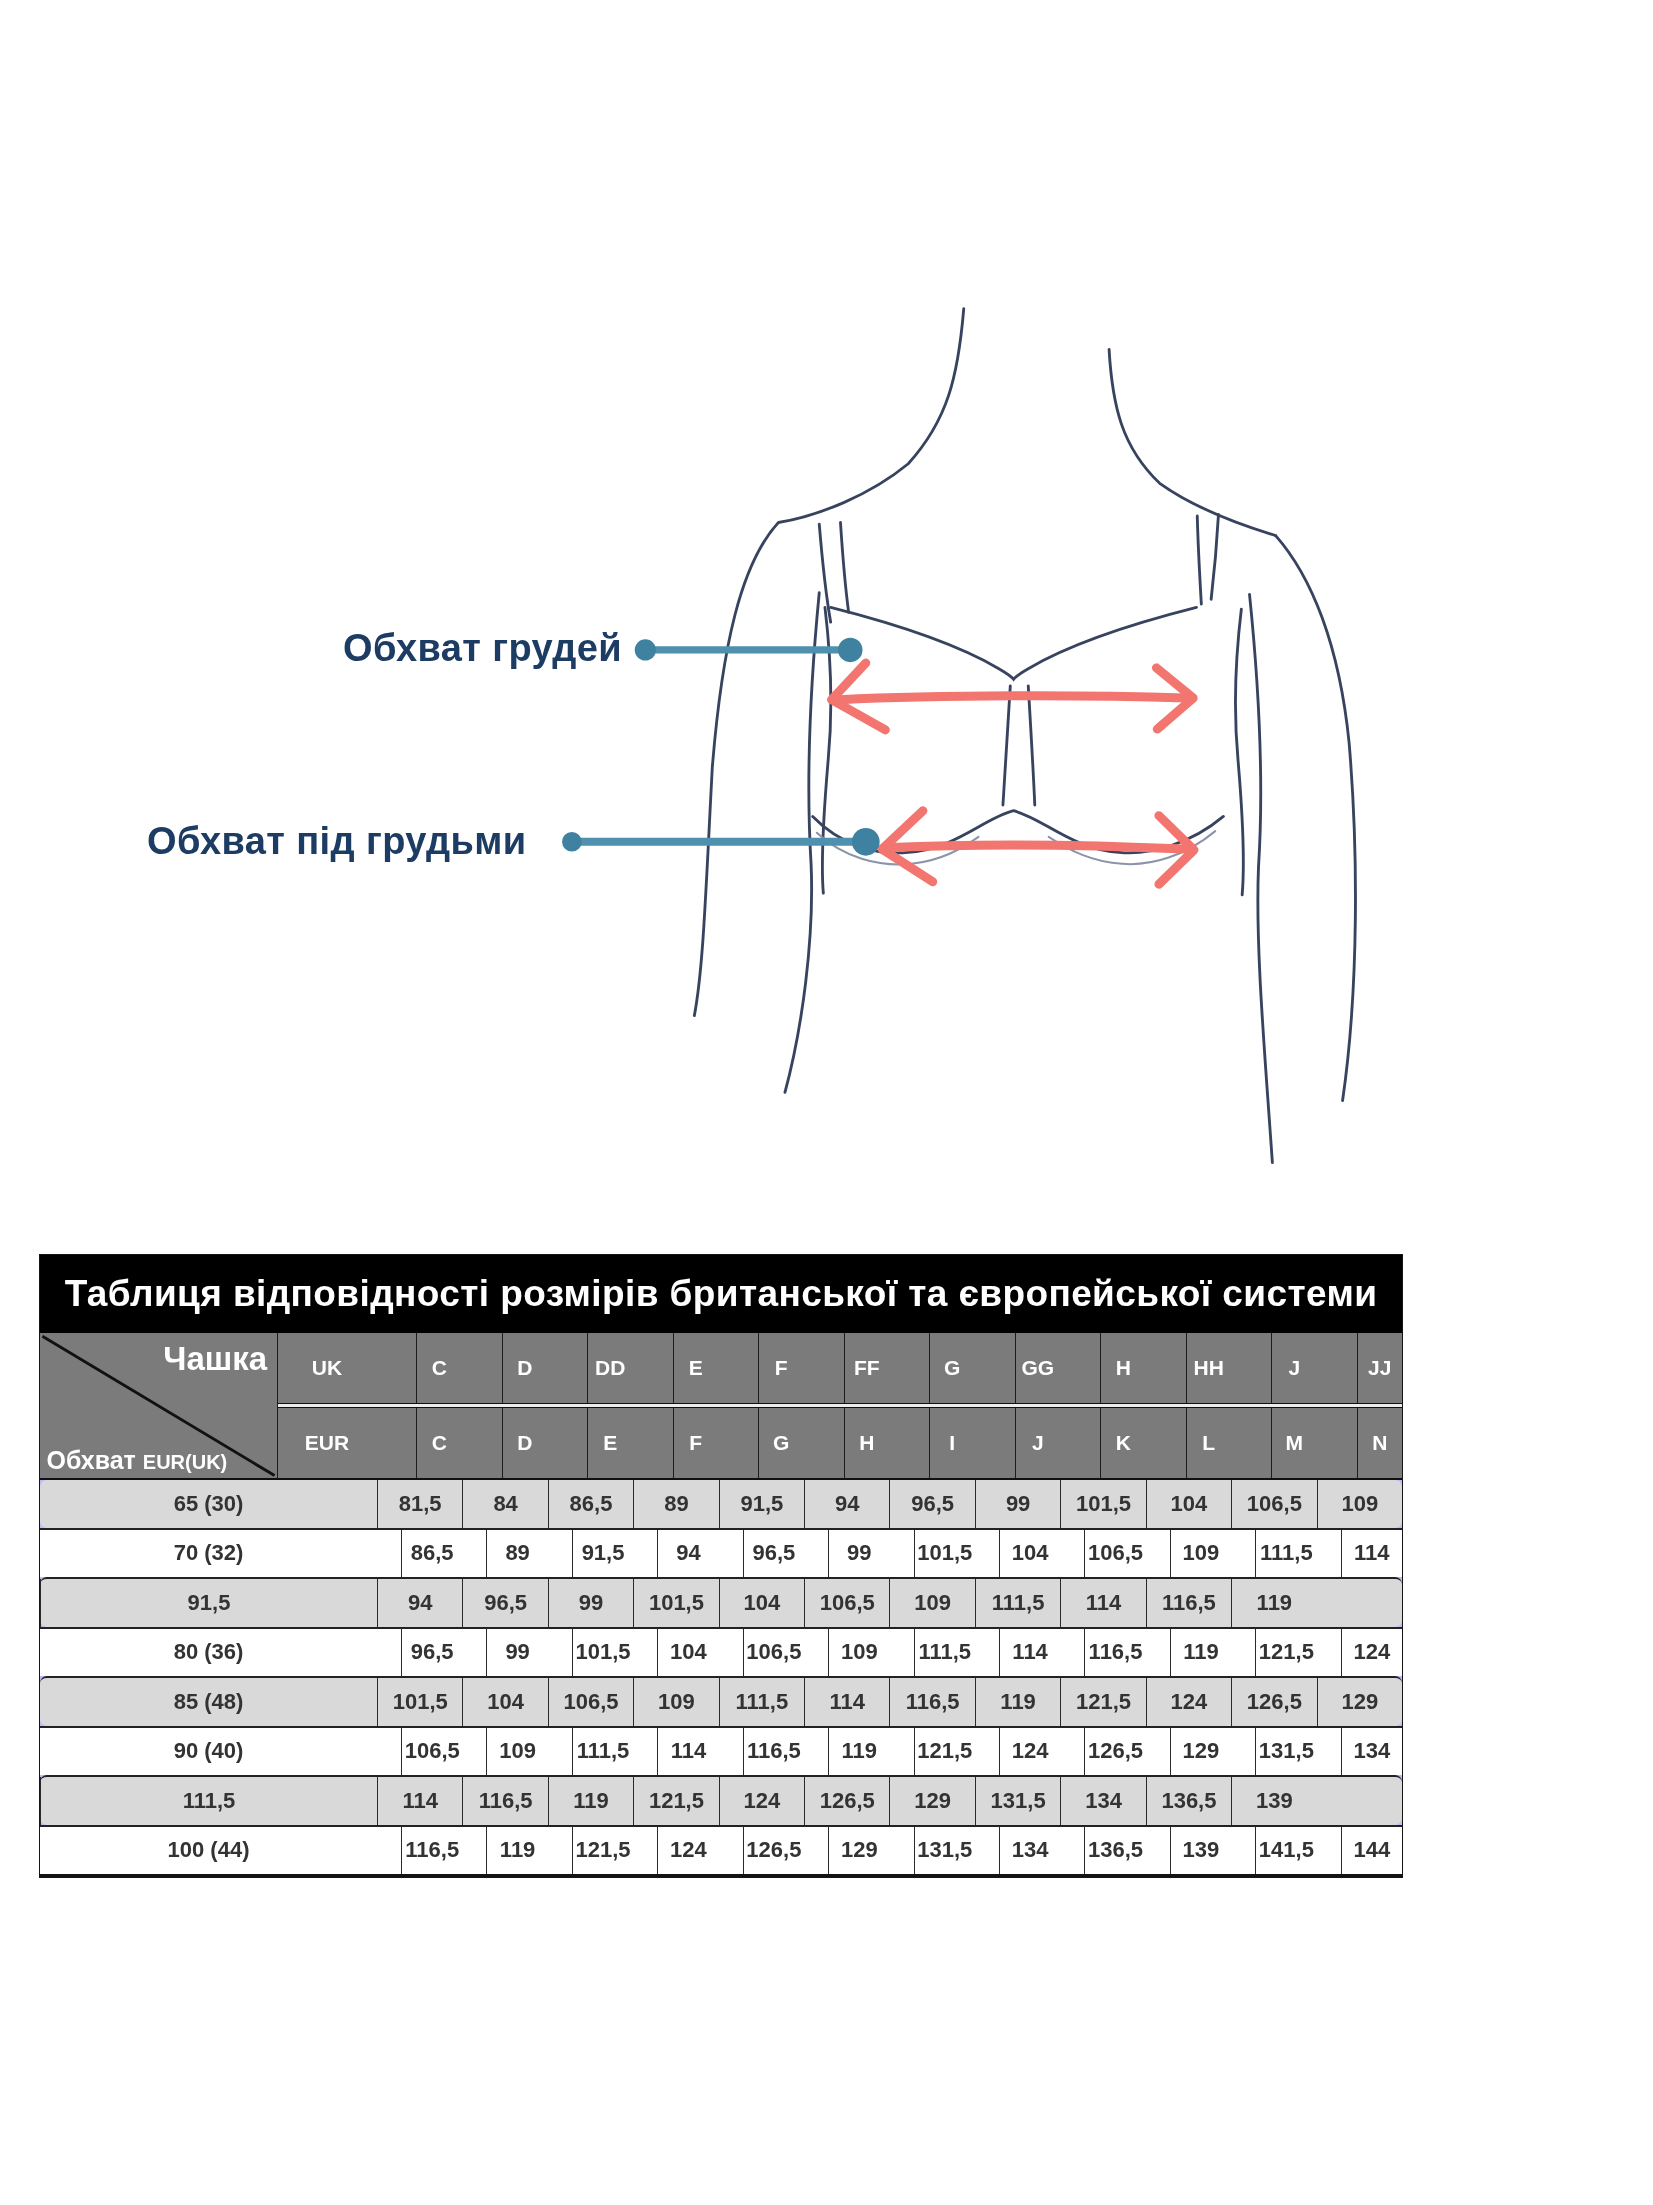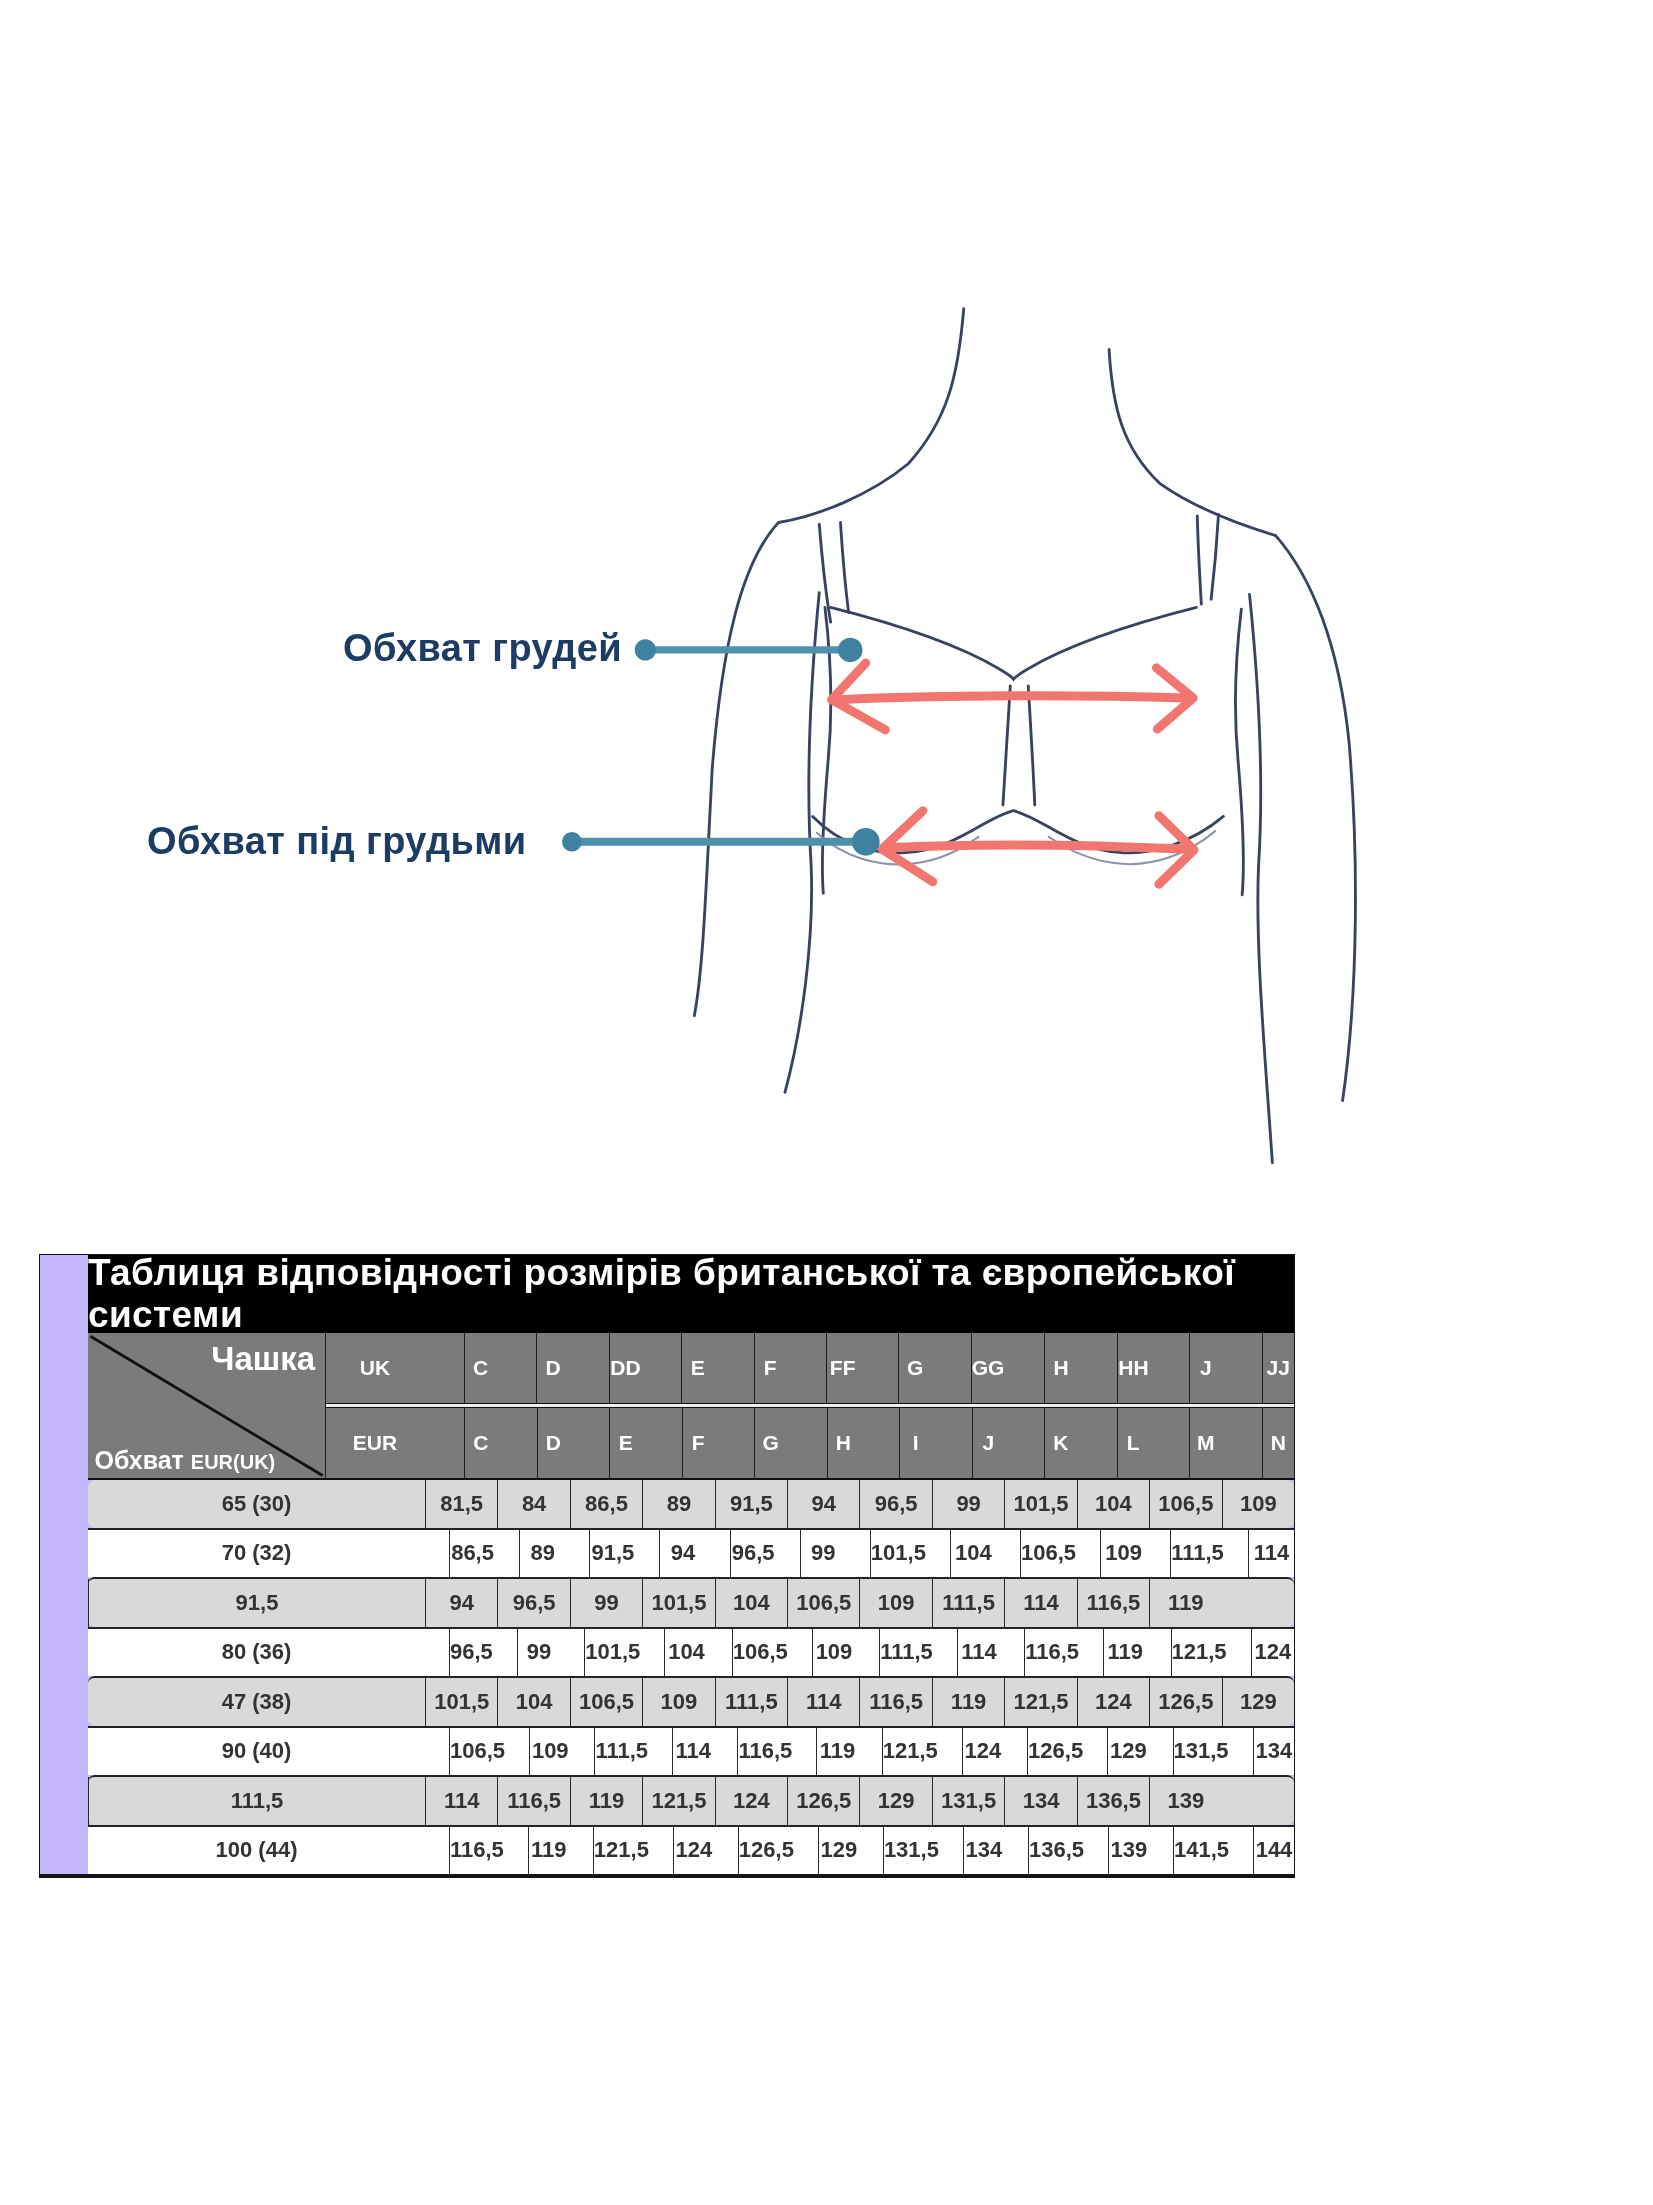--- a/index.html
+++ b/index.html
@@ -6,21 +6,21 @@
   body{width:1654px;font-family:"Liberation Sans",sans-serif;}
   .canvas{position:relative;width:1654px;height:2205px;background:#ffffff;overflow:hidden;}
 
   
   .fig-svg{position:absolute;left:0;top:0;width:1654px;height:1241px;}
   .diagram-label{position:absolute;color:#1D3C64;font-size:38px;font-weight:600;letter-spacing:0.4px;white-space:nowrap;}
   .lbl-bust{left:212px;top:627px;width:410px;text-align:right;}
   .lbl-underbust{left:147px;top:820px;text-align:right;}
 
   
-  .size-table{position:absolute;left:39px;top:1254px;width:1256px;border:1.6px solid #141414;border-bottom:4.9px solid #141414;box-sizing:border-box;background:#c4b5fd;padding-left:48px;}
+  .size-table{position:absolute;left:39px;top:1254px;width:1364px;border:1.6px solid #141414;border-bottom:4.9px solid #141414;box-sizing:border-box;background:#c4b5fd;}
   .t-title{height:78px;background:#000;color:#fff;display:flex;align-items:center;justify-content:center;font-size:37px;font-weight:600;letter-spacing:0.4px;border-bottom:1.6px solid #000;box-sizing:border-box;}
   .t-head{position:relative;height:145px;background:#7B7B7B;border-bottom:2.5px solid #101010;box-sizing:content-box;}
   .corner{position:absolute;left:0;top:0;width:238px;height:145px;background:#7B7B7B;border-right:1.6px solid #1d1d1d;box-sizing:border-box;}
   .corner svg{position:absolute;left:0;top:0;width:100%;height:100%;}
   .corner .cup-lab{position:absolute;top:6.5px;right:9.8px;color:#fff;font-size:33px;font-weight:700;}
   .corner .girth-lab{position:absolute;bottom:3.3px;left:6.5px;color:#fff;font-size:25px;font-weight:700;white-space:nowrap;}
   .corner .girth-sub{font-size:20px;font-weight:700;}
   .head-right{position:absolute;left:238px;top:0;right:0;height:145px;}
   .hrow{display:grid;grid-template-columns:98px repeat(12,1fr);height:70px;gap:40px;}
   .hgap{height:4.9px;background:#ececec;border-top:1.6px solid #101010;border-bottom:1.6px solid #101010;box-sizing:border-box;}
@@ -191,21 +191,21 @@
           <div class="tcell">106,5</div>
           <div class="tcell">109</div>
           <div class="tcell">111,5</div>
           <div class="tcell">114</div>
           <div class="tcell">116,5</div>
           <div class="tcell">119</div>
           <div class="tcell">121,5</div>
           <div class="tcell">124</div>
         </div>
         <div class="trow odd">
-          <div class="rlabel">47 (38)</div>
+          <div class="rlabel">85 (48)</div>
           <div class="tcell">101,5</div>
           <div class="tcell">104</div>
           <div class="tcell">106,5</div>
           <div class="tcell">109</div>
           <div class="tcell">111,5</div>
           <div class="tcell">114</div>
           <div class="tcell">116,5</div>
           <div class="tcell">119</div>
           <div class="tcell">121,5</div>
           <div class="tcell">124</div>

